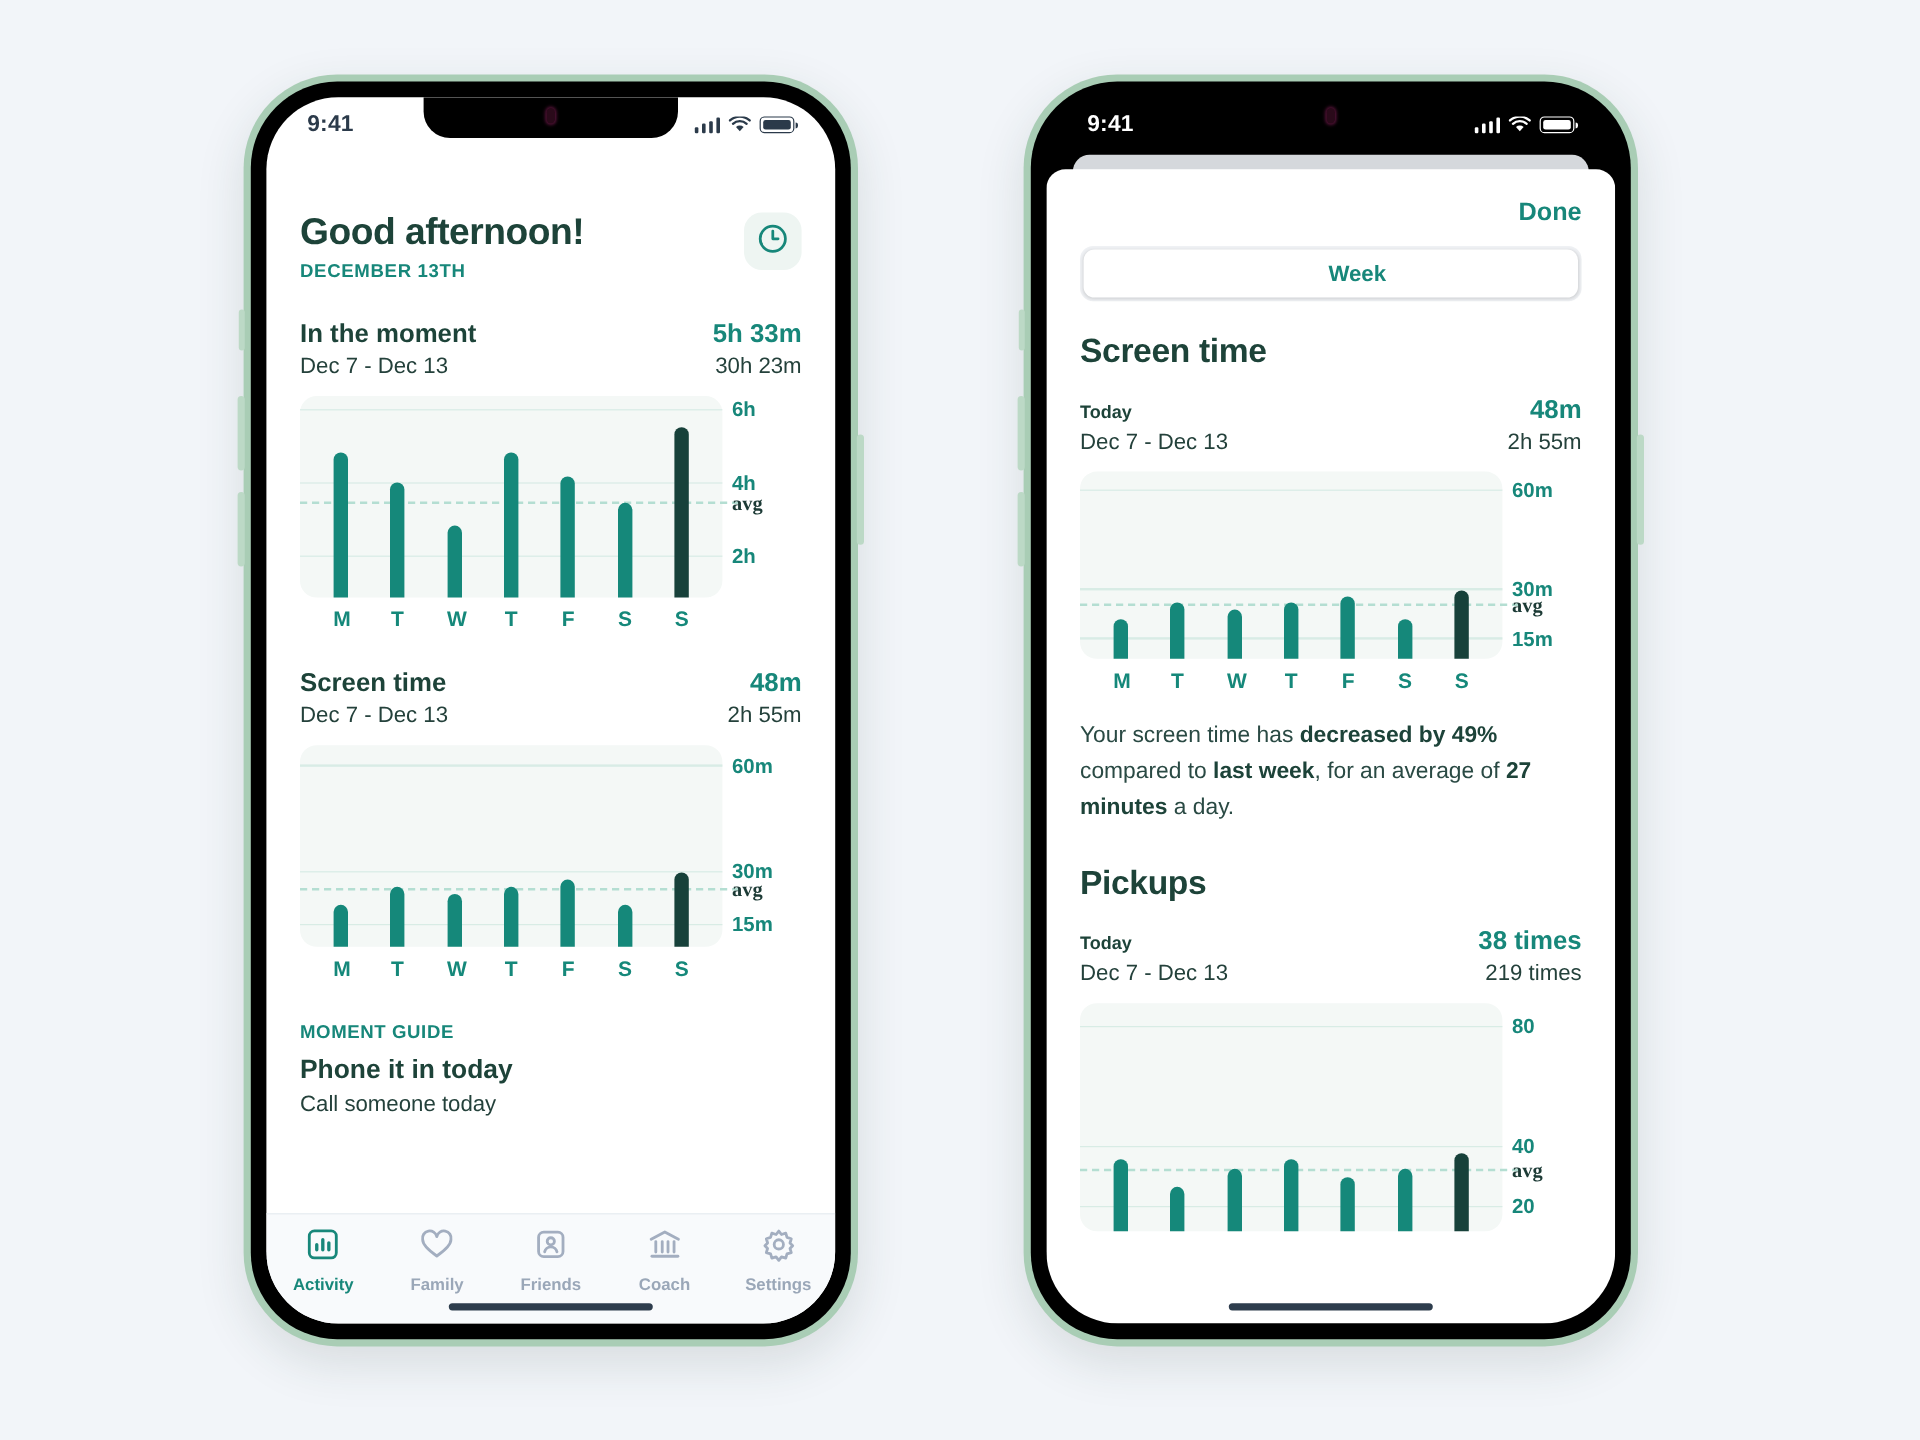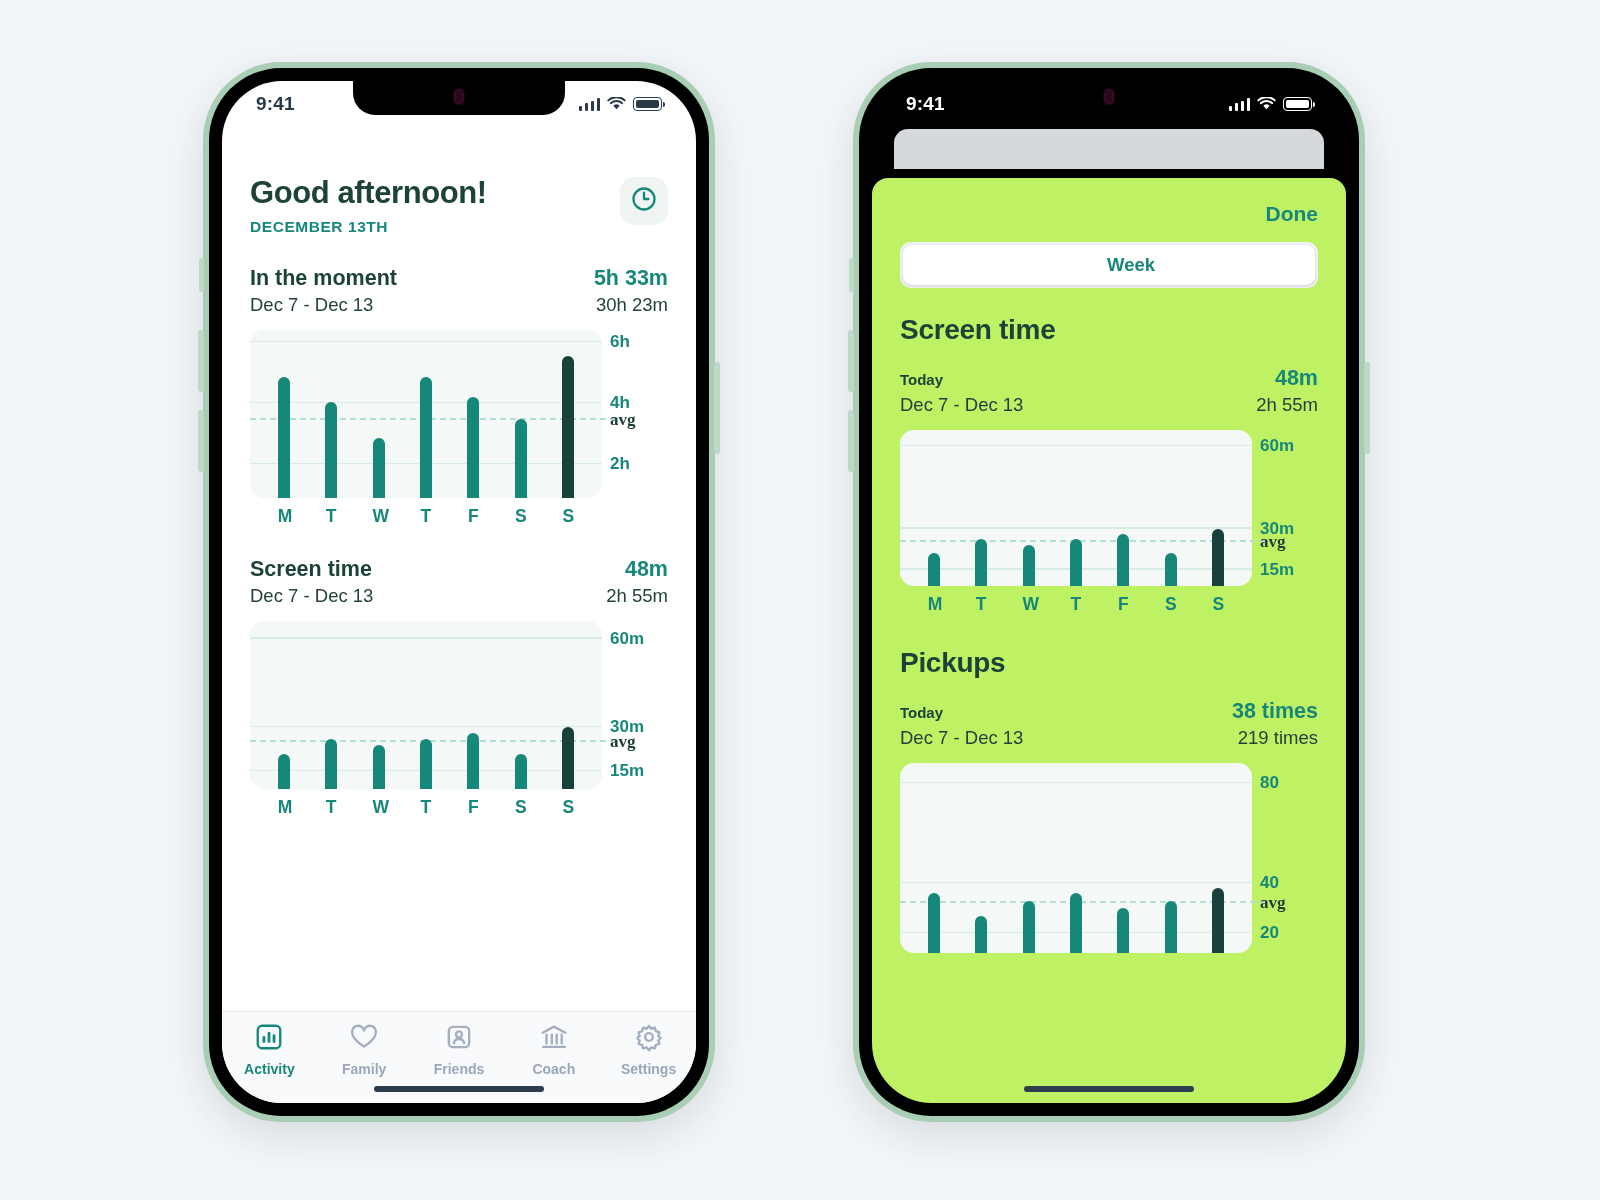--- a/index.html
+++ b/index.html
@@ -186,22 +186,22 @@
     background: #2e3d4d;
   }
 
   
   .sheet-behind {
     position: absolute; left: 22px; right: 22px; top: 48px;
     height: 40px; background: #d5d8dc; border-radius: 14px 14px 0 0;
   }
   .sheet {
     position: absolute; left: 0; right: 0; top: 60px; bottom: 0;
-    background: #bef264; border-radius: 16px 16px 0 0;
-    padding: 0 28px; overflow: hidden; margin-top: 37px;
+    background: #ffffff; border-radius: 16px 16px 0 0;
+    padding: 0 28px; overflow: hidden;
   }
   .done-row { display: flex; justify-content: flex-end; padding-top: 24px; }
   .done-btn { font-size: 21px; font-weight: 600; color: #17877a; }
   .seg {
     margin-top: 16px; height: 46px; background: #eff1f4;
     border-radius: 11px; display: flex; padding: 3px;
   }
   .seg-item {
     flex: 1; display: flex; align-items: center; justify-content: center;
     font-size: 18.5px; font-weight: 600; color: #97a2ae; border-radius: 9px; padding-left: 44px;
@@ -393,20 +393,25 @@
                 </div>
                 <div class="axis-y" style="height: 168px;">
                     <span class="ytick" style="bottom: auto; top: 17.6842px;">60m</span>
                     <span class="ytick" style="bottom: auto; top: 106.105px;">30m</span>
                     <span class="ytick avg" style="bottom: auto; top: 120.842px;">avg</span>
                     <span class="ytick" style="bottom: auto; top: 150.316px;">15m</span>
                   </div>
               </div>
             </div>
 
+            <div>
+              <div class="mg-label">MOMENT GUIDE</div>
+              <div class="mg-title">Phone it in today</div>
+              <div class="mg-sub">Call someone today</div>
+            </div>
           </div>
         </div>
 
         <div class="tabbar">
           <div class="tab active">
             <span>
               <svg width="30" height="30" viewBox="0 0 28 28">
                 <rect x="3.5" y="3.5" width="21" height="21" rx="4" fill="none" stroke="#17877a" stroke-width="2.2"></rect>
                 <rect x="8" y="13" width="2.6" height="6.5" rx="1.3" fill="#17877a"></rect>
                 <rect x="12.7" y="9" width="2.6" height="10.5" rx="1.3" fill="#17877a"></rect>
@@ -558,20 +563,23 @@
                 </div>
             </div>
             <div class="axis-y" style="height: 156px;">
                 <span class="ytick" style="bottom: auto; top: 16.4211px;">60m</span>
                 <span class="ytick" style="bottom: auto; top: 98.5263px;">30m</span>
                 <span class="ytick avg" style="bottom: auto; top: 112.211px;">avg</span>
                 <span class="ytick" style="bottom: auto; top: 139.579px;">15m</span>
               </div>
           </div>
 
+          <div class="blurb">
+            <span>Your screen time has </span><b>decreased by 49%</b><span> compared to </span><b>last week</b><span>, for an average of </span><b>27 minutes</b><span> a day.</span>
+          </div>
 
           <div class="sheet-h1" style="margin-top:32px">Pickups</div>
 
           <div class="sheet-row">
             <span class="sheet-today">Today</span>
             <span class="sheet-val">38 times</span>
           </div>
           <div class="sheet-row2">
             <span class="sheet-sub">Dec 7 - Dec 13</span>
             <span class="sheet-sub">219 times</span>

